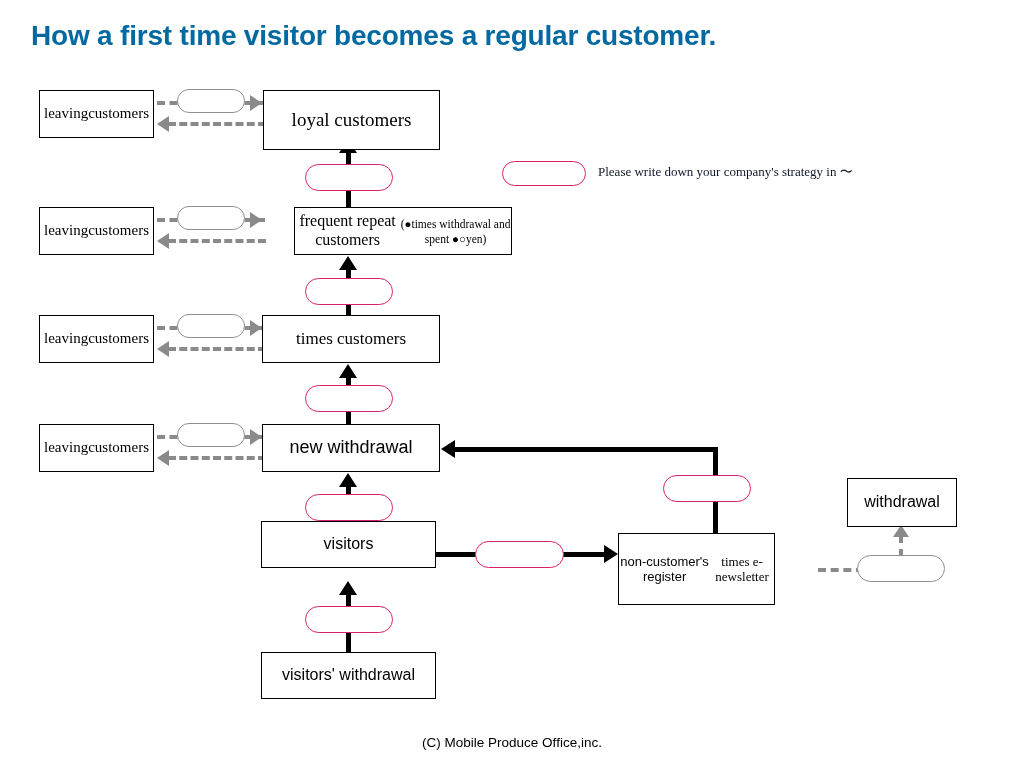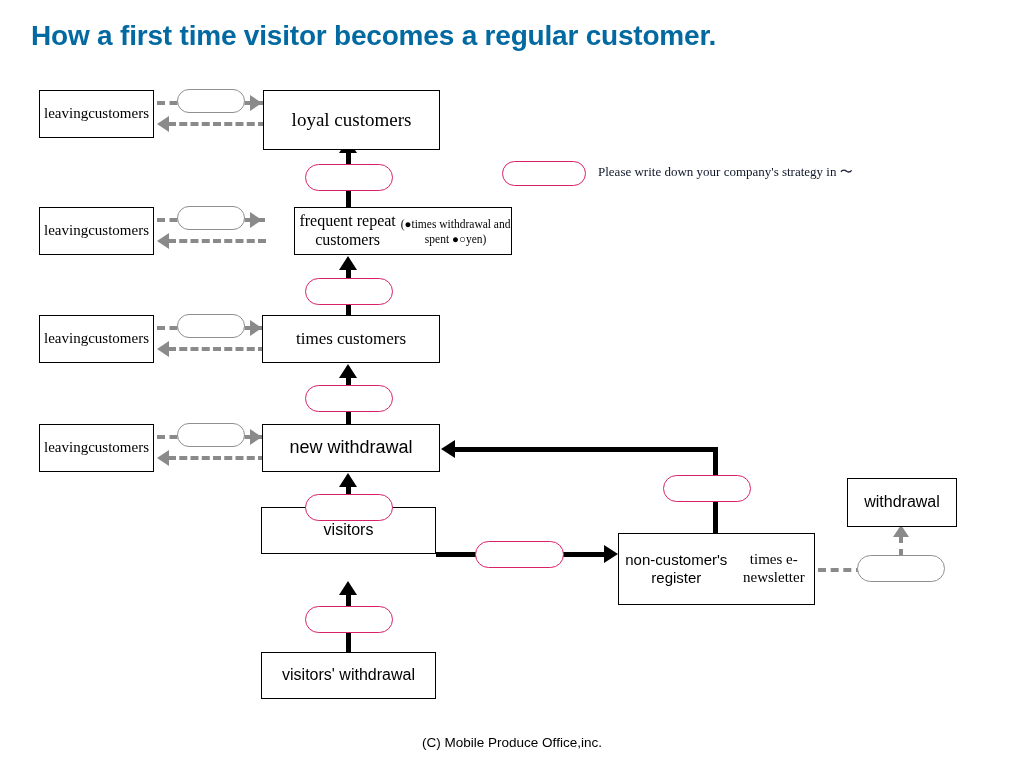--- a/index.html
+++ b/index.html
@@ -176,37 +176,37 @@
   <div class="pill pink" style="left:305px;top:385px;width:88px;height:27px;"></div>
 
   <div class="box sans" style="left:262px;top:424px;width:178px;height:48px;font-size:18px;">
     <div class="l1">new withdrawal</div>
   </div>
 
   <div class="vline" style="left:346px;top:486px;height:47px;"></div>
   <div class="arrow-up" style="left:339px;top:473px;"></div>
   <div class="pill pink" style="left:305px;top:494px;width:88px;height:27px;"></div>
 
-  <div class="box sans" style="left:261px;top:507px;width:175px;height:47px;font-size:16px;">
+  <div class="box sans" style="left:261px;top:521px;width:175px;height:47px;font-size:16px;">
     <div class="l1">visitors</div>
   </div>
 
   <div class="vline" style="left:346px;top:594px;height:58px;"></div>
   <div class="arrow-up" style="left:339px;top:581px;"></div>
   <div class="pill pink" style="left:305px;top:606px;width:88px;height:27px;"></div>
 
   <div class="box sans" style="left:261px;top:652px;width:175px;height:47px;font-size:16px;">
     <div class="l1">visitors' withdrawal</div>
   </div>
 
   <div class="hline" style="left:436px;top:552px;width:170px;"></div>
   <div class="arrow-right" style="left:604px;top:545px;"></div>
   <div class="pill pink" style="left:475px;top:541px;width:89px;height:27px;"></div>
 
-  <div class="box sans" style="left:618px;top:533px;width:197px;height:72px;font-size:15px;">
+  <div class="box sans" style="left:618px;top:533px;width:157px;height:72px;font-size:13px;">
     <div class="l1">non-customer's register</div>
     <div class="l2">times e-newsletter</div>
   </div>
 
   <div class="vline" style="left:713px;top:447px;height:88px;"></div>
   <div class="hline" style="left:455px;top:447px;width:261px;"></div>
   <div class="arrow-left" style="left:441px;top:440px;"></div>
   <div class="pill pink" style="left:663px;top:475px;width:88px;height:27px;"></div>
 
   <div class="dash-h" style="left:818px;top:568px;width:46px;"></div>

